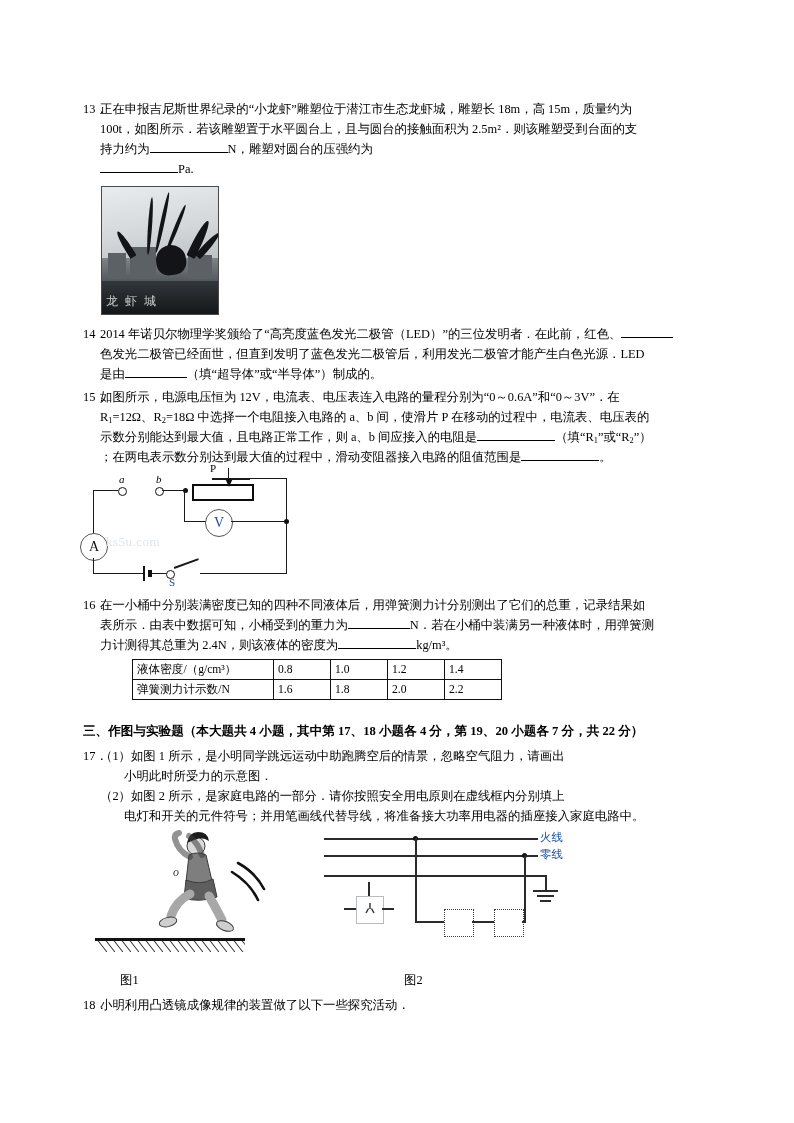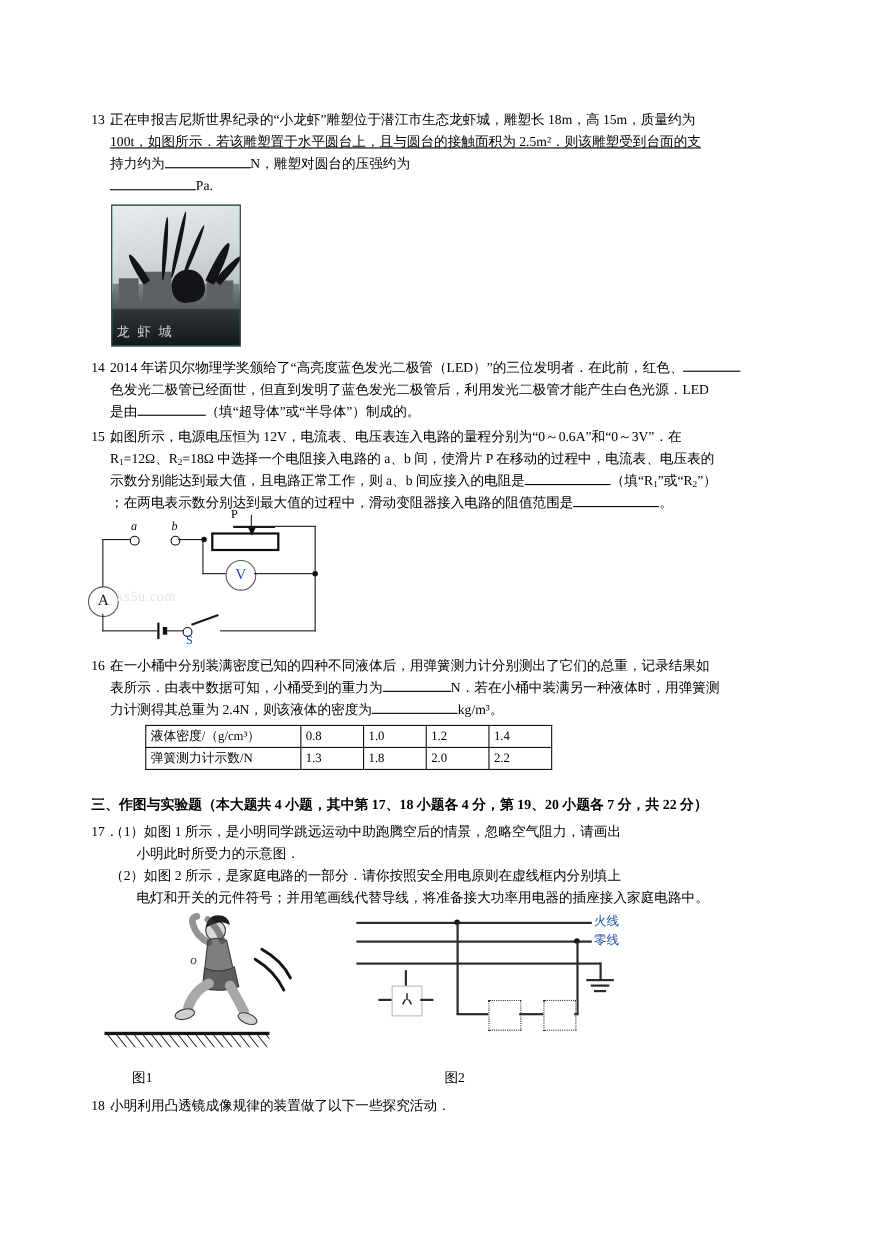--- a/index.html
+++ b/index.html
@@ -205,21 +205,21 @@
     font-family: "Liberation Serif","DejaVu Serif",serif;
   }
 </style>
 </head>
 <body>
 
 <div class="page">
 
   <div class="qnum" style="left:83px; top:100px;">13．</div>
   <div class="q" style="left:100px; top:100px; width:617px;">正在申报吉尼斯世界纪录的“小龙虾”雕塑位于潜江市生态龙虾城，雕塑长 18m，高 15m，质量约为</div>
-  <div class="q" style="left:100px; top:120px; width:617px;text-decoration:underline;">100t，如图所示．若该雕塑置于水平圆台上，且与圆台的接触面积为 2.5m²．则该雕塑受到台面的支</div>
+  <div class="q" style="left:100px; top:120px; width:617px;">100t，如图所示．若该雕塑置于水平圆台上，且与圆台的接触面积为 2.5m²．则该雕塑受到台面的支</div>
 
   <div class="q" style="left:100px; top:140px; width:617px;">
     <span>持力约为</span><span class="blank b-long"></span><span>N，雕塑对圆台的压强约为</span>
   </div>
 
   <div class="q" style="left:100px; top:160px; width:617px;">
     <span class="blank b-long"></span><span>Pa.</span>
   </div>
 
   <div class="photo">
@@ -328,21 +328,21 @@
     <tbody>
       <tr>
         <td class="hd">液体密度/（g/cm³）</td>
         <td class="val">0.8</td>
         <td class="val">1.0</td>
         <td class="val">1.2</td>
         <td class="val">1.4</td>
       </tr>
       <tr>
         <td class="hd">弹簧测力计示数/N</td>
-        <td class="val">1.3</td>
+        <td class="val">1.6</td>
         <td class="val">1.8</td>
         <td class="val">2.0</td>
         <td class="val">2.2</td>
       </tr>
     </tbody>
   </table>
 
   <div class="sect" style="left:83px; top:722px; width:640px;">三、作图与实验题（本大题共 4 小题，其中第 17、18 小题各 4 分，第 19、20 小题各 7 分，共 22 分）</div>
 
   <div class="qnum" style="left:83px; top:747px;">17．</div>

